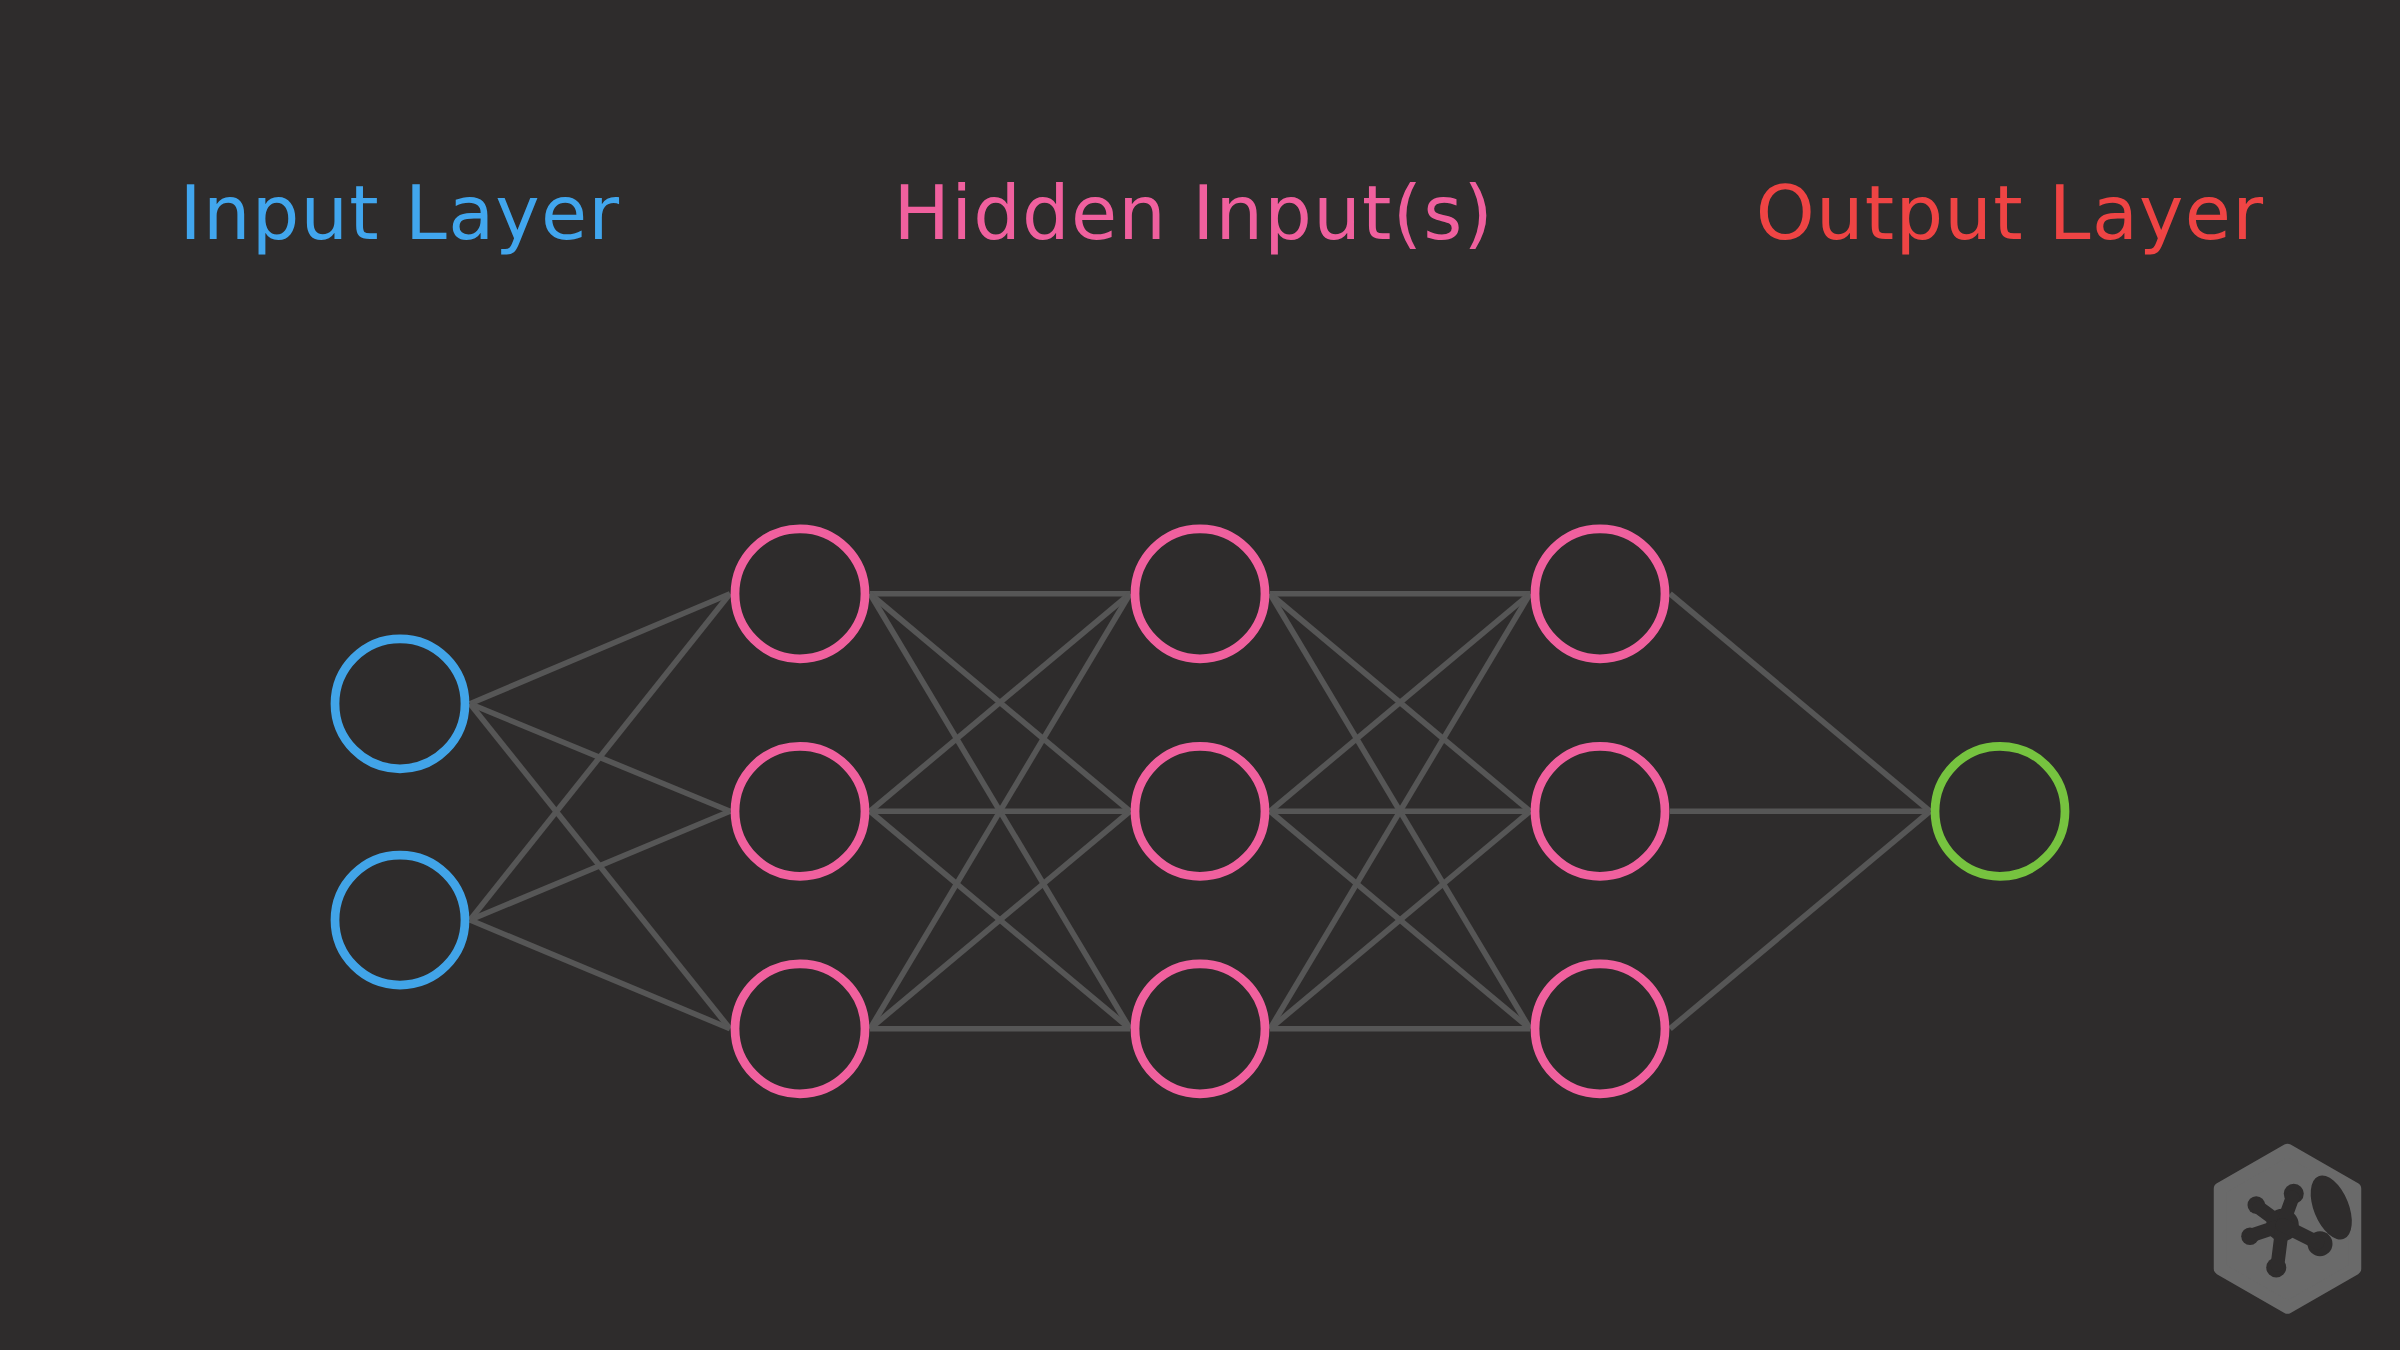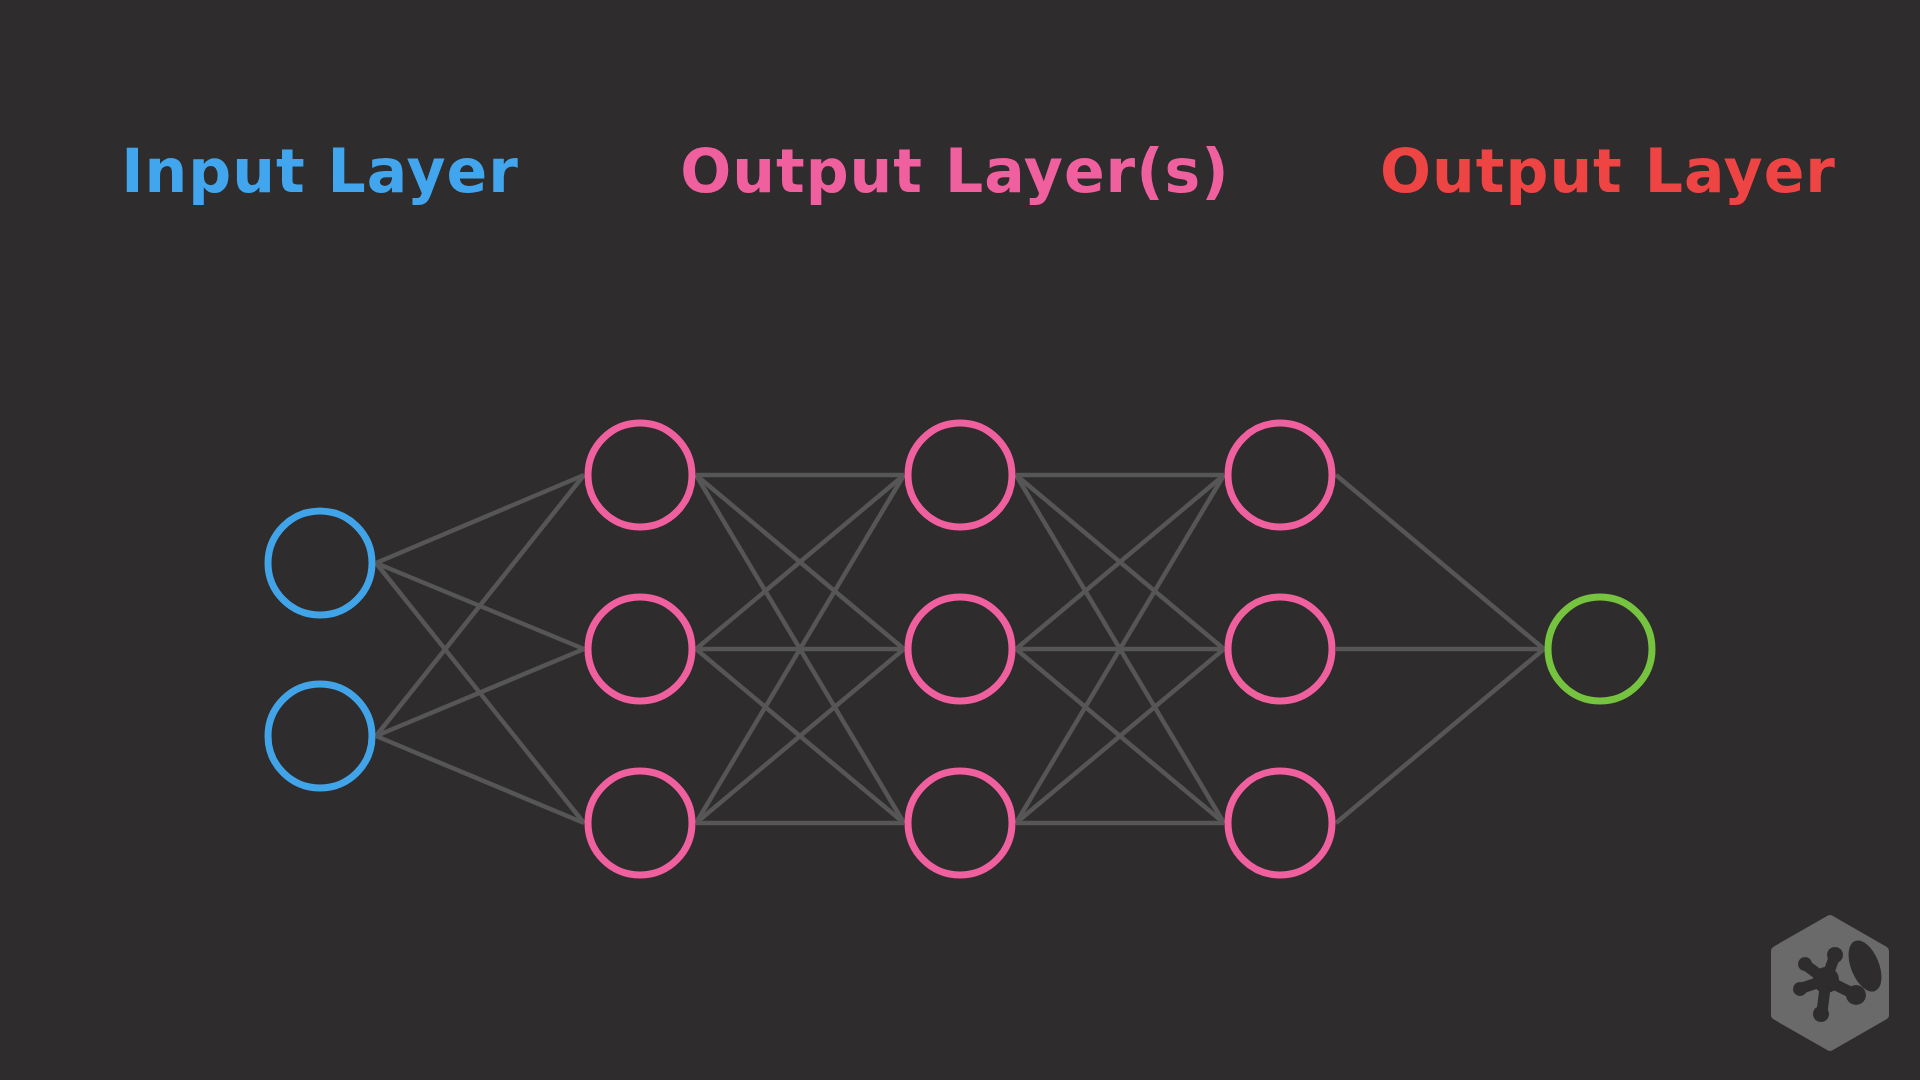--- a/index.html
+++ b/index.html
@@ -13,21 +13,21 @@
   .stage {
     position: relative;
     width: 1920px;
     height: 1080px;
   }
   .layer-label {
     position: absolute;
     top: 136px;
     transform: translateX(-50%);
     font-size: 60px;
-    font-weight: bold;
+    font-weight: normal;
     letter-spacing: 1px;
     white-space: nowrap;
     user-select: none;
   }
   .network-svg {
     position: absolute;
     left: 0;
     top: 0;
   }
   .logo {
@@ -77,21 +77,21 @@
       <circle cx="960" cy="475" r="52" fill="none" stroke="#f0609e" stroke-width="7"></circle>
       <circle cx="960" cy="649" r="52" fill="none" stroke="#f0609e" stroke-width="7"></circle>
       <circle cx="960" cy="823" r="52" fill="none" stroke="#f0609e" stroke-width="7"></circle>
       <circle cx="1280" cy="475" r="52" fill="none" stroke="#f0609e" stroke-width="7"></circle>
       <circle cx="1280" cy="649" r="52" fill="none" stroke="#f0609e" stroke-width="7"></circle>
       <circle cx="1280" cy="823" r="52" fill="none" stroke="#f0609e" stroke-width="7"></circle>
       <circle cx="1600" cy="649" r="52" fill="none" stroke="#76c33f" stroke-width="7"></circle>
     </svg>
 
   <div class="layer-label" style="color: rgb(65, 166, 238); left: 320px;">Input Layer</div>
-  <div class="layer-label" style="color: rgb(240, 96, 158); left: 955px;">Output Layer(s)</div>
+  <div class="layer-label" style="color: rgb(240, 96, 158); left: 955px;">Hidden Input(s)</div>
   <div class="layer-label" style="color: #ef4444; left: 1608px;">Output Layer</div>
 
   <svg class="logo" width="124" height="138" viewBox="0 0 124 138">
     <path d="M62 6 L116 37 L116 101 L62 132 L8 101 L8 37 Z" stroke-width="10" stroke-linejoin="round" fill="#6a6a6a" stroke="#6a6a6a"></path>
     <g fill="#2e2c2c">
       <ellipse cx="97" cy="52" rx="14" ry="27" transform="rotate(-22 97 52)"></ellipse>
       <circle cx="58" cy="66" r="13"></circle>
       <circle cx="37" cy="50" r="7"></circle>
       <circle cx="67" cy="41" r="8"></circle>
       <circle cx="32" cy="75" r="7"></circle>

